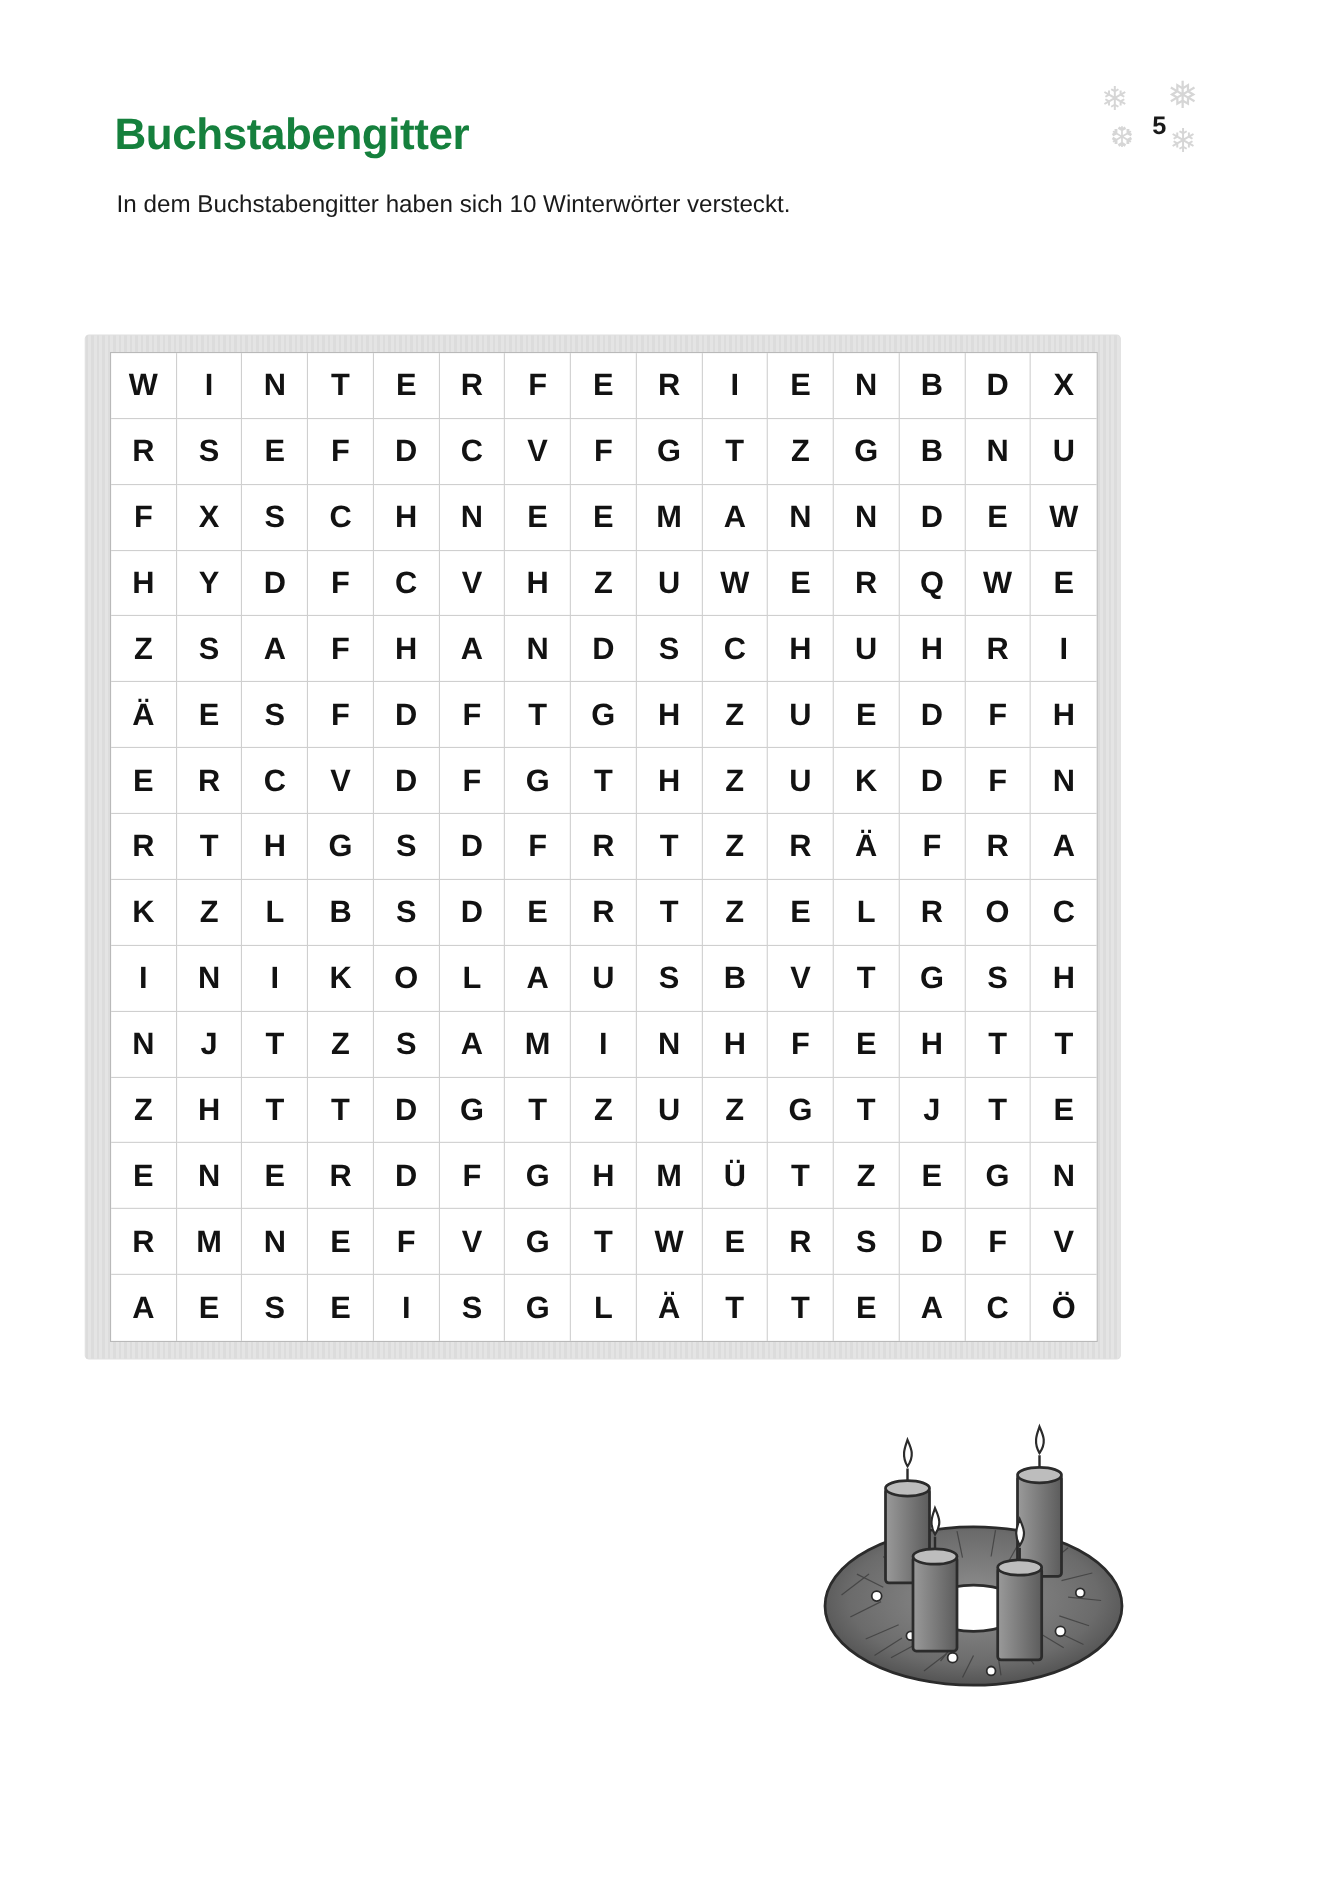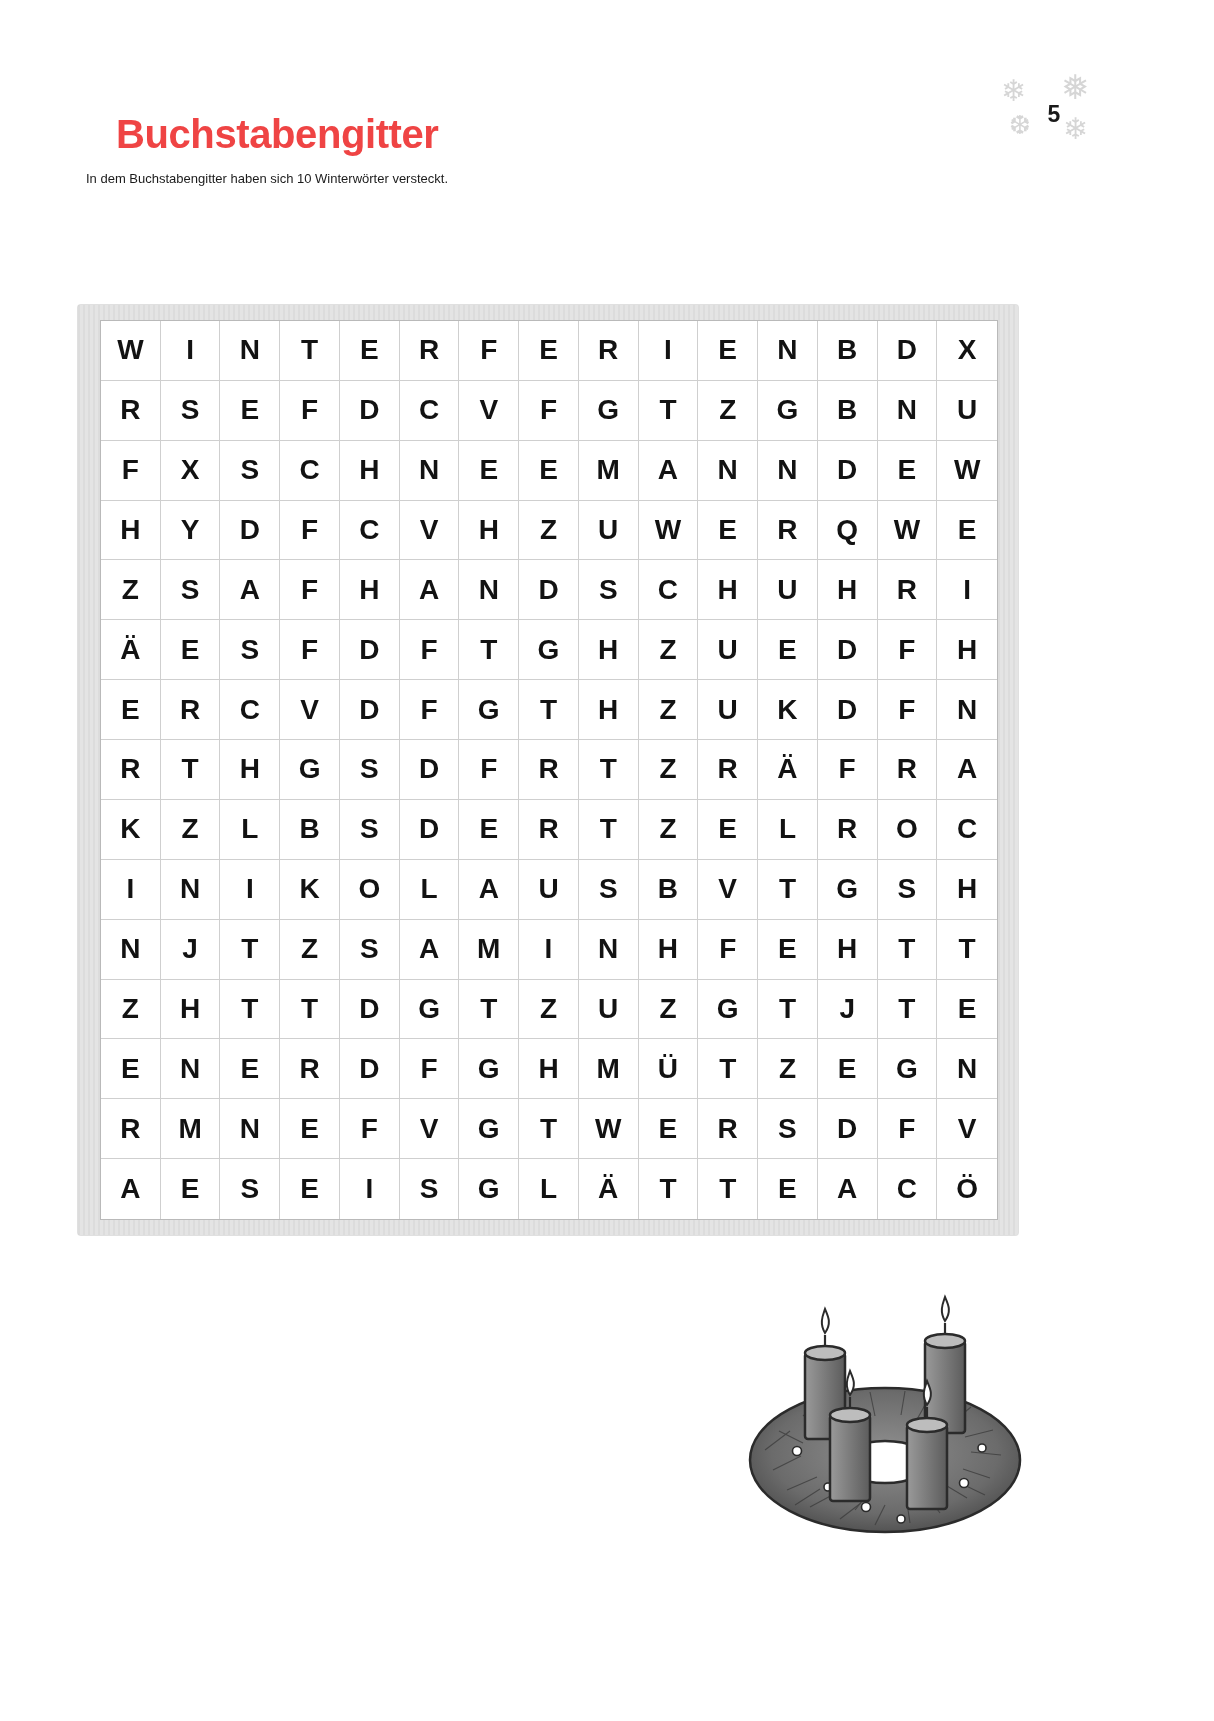--- a/index.html
+++ b/index.html
@@ -42,33 +42,33 @@
   }
   .flake.f1 { left: 2px;  top: 6px;  font-size: 30px; }
   .flake.f2 { left: 62px; top: 0px;  font-size: 34px; }
   .flake.f3 { left: 10px; top: 42px; font-size: 26px; }
   .flake.f4 { left: 64px; top: 44px; font-size: 30px; }
 
   h1.title {
     position: absolute;
     left: 100px;
     top: 96px;
-    margin: 16px;
+    margin: 4px;
     font-size: 40px;
     font-weight: bold;
     letter-spacing: -0.4px;
-    color: #ef4444;
+    color: #15803d;
   }
 
   .intro {
     position: absolute;
-    left: 86px;
+    left: 106px;
     top: 168px;
     width: 860px;
-    font-size: 13px;
+    font-size: 22px;
     line-height: 1.62;
     color: #1b1b1b;
   }
 
   
   .grid-frame {
     position: absolute;
     left: 78px;
     top: 305px;
     width: 940px;

